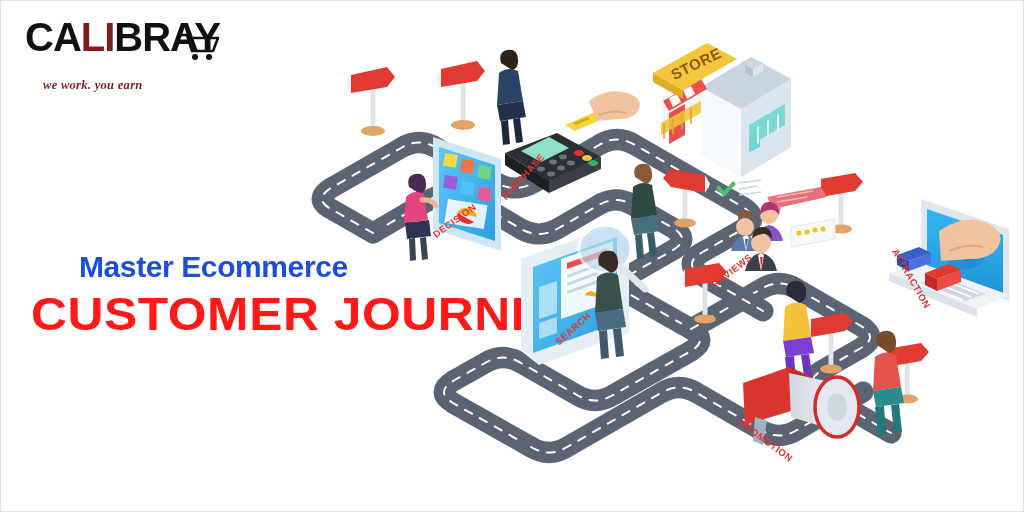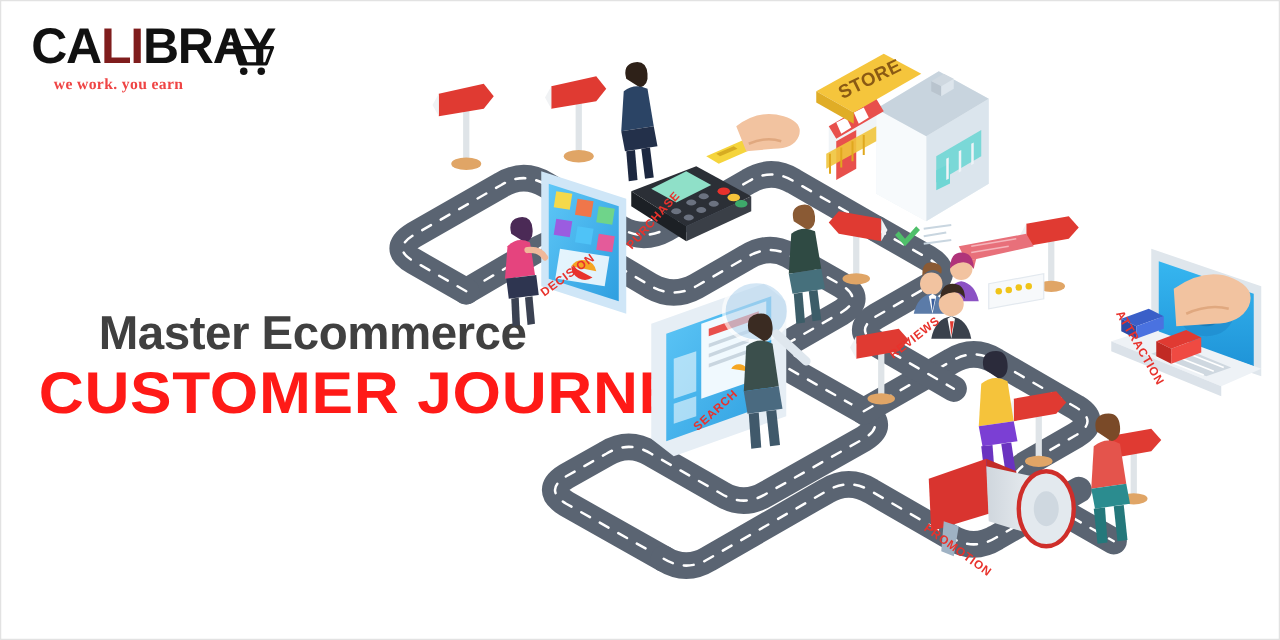--- a/index.html
+++ b/index.html
@@ -19,30 +19,30 @@
 
   
   #logo { position: absolute; left: 24px; top: 14px; width: 200px; height: 62px; }
   #logo-wordmark {
     font-family: "Liberation Sans", sans-serif;
     font-size: 40px; font-weight: bold; letter-spacing: -1px;
     color: #111111; line-height: 44px; white-space: nowrap;
   }
   #logo-tagline {
     font-family: "Liberation Serif", serif;
-    font-size: 12.5px; font-weight: bold;
-    color: #ef4444; letter-spacing: .3px;
-    margin-left: 18px; margin-top: 1px;
+    font-style: italic; font-size: 12.5px; font-weight: bold;
+    color: #7f1d1d; letter-spacing: .3px;
+    margin-left: 18px; margin-top: 19px;
   }
   .logo-accent { color: #7f1d1d; }
 
   
   #headline { position: absolute; left: 78px; top: 248px; }
   #headline-top {
-    font-size: 38px; font-weight: bold; color: #404040;
+    font-size: 30px; font-weight: bold; color: #1d4ed8;
     letter-spacing: -0.4px; line-height: 36px; white-space: nowrap;
   }
   #headline-main {
     font-size: 47px; font-weight: bold; color: #ff1a17;
     letter-spacing: 0.5px; line-height: 54px; margin-left: -48px;
     margin-top: 2px; white-space: nowrap;
     transform: scaleX(1.06); transform-origin: left center;
   }
 
   

